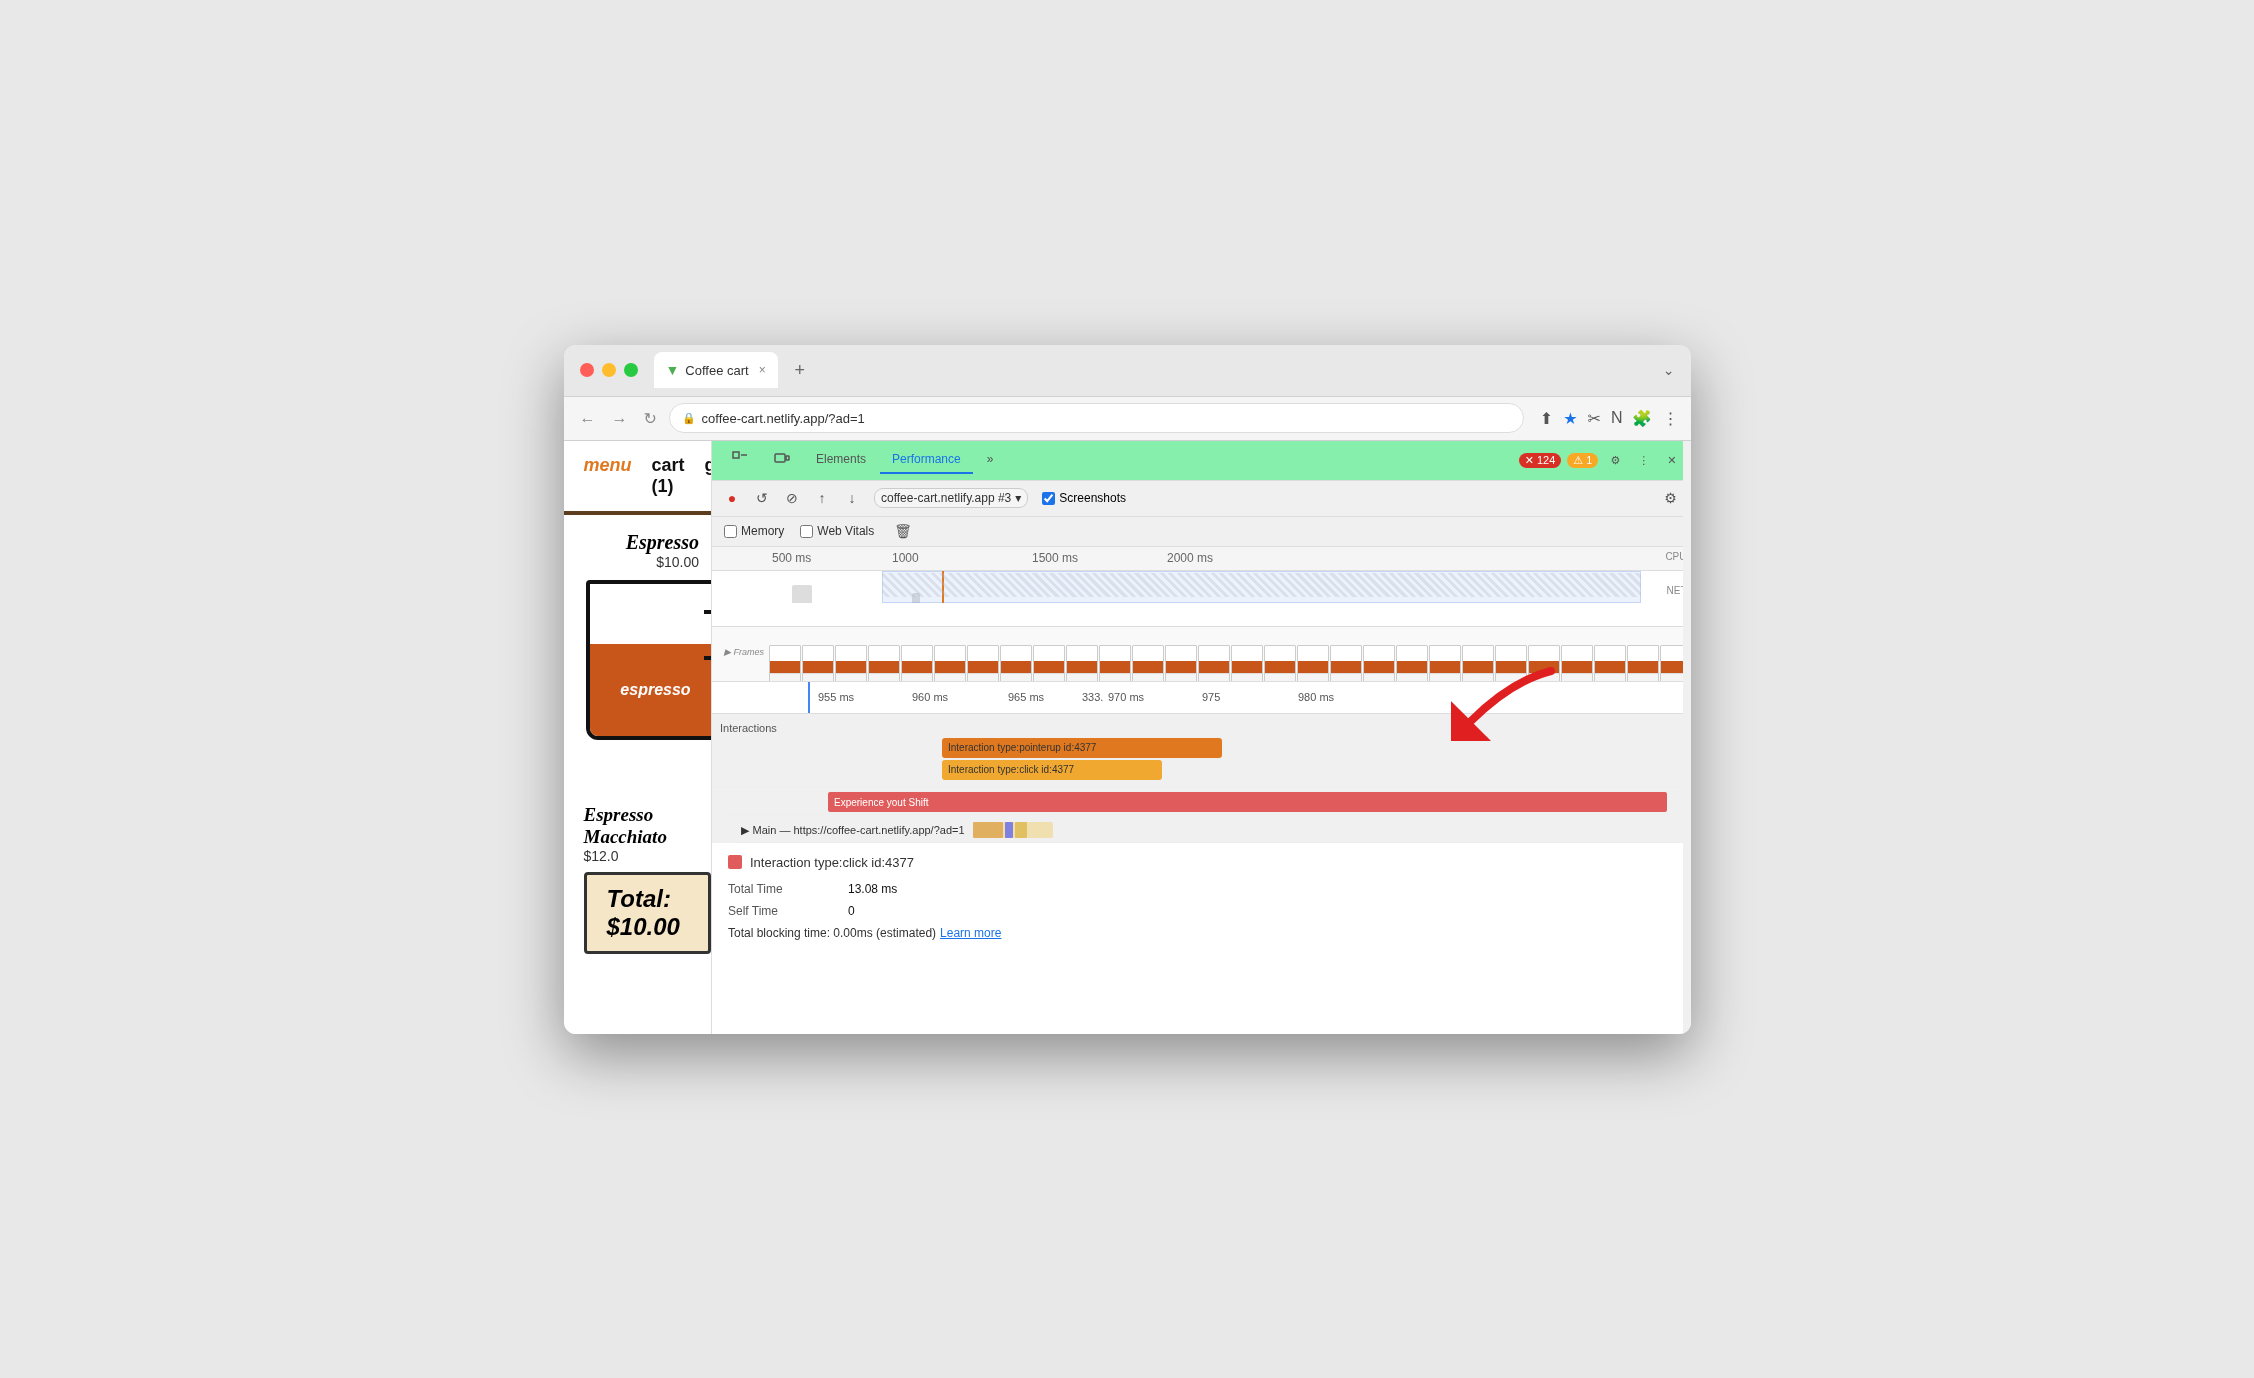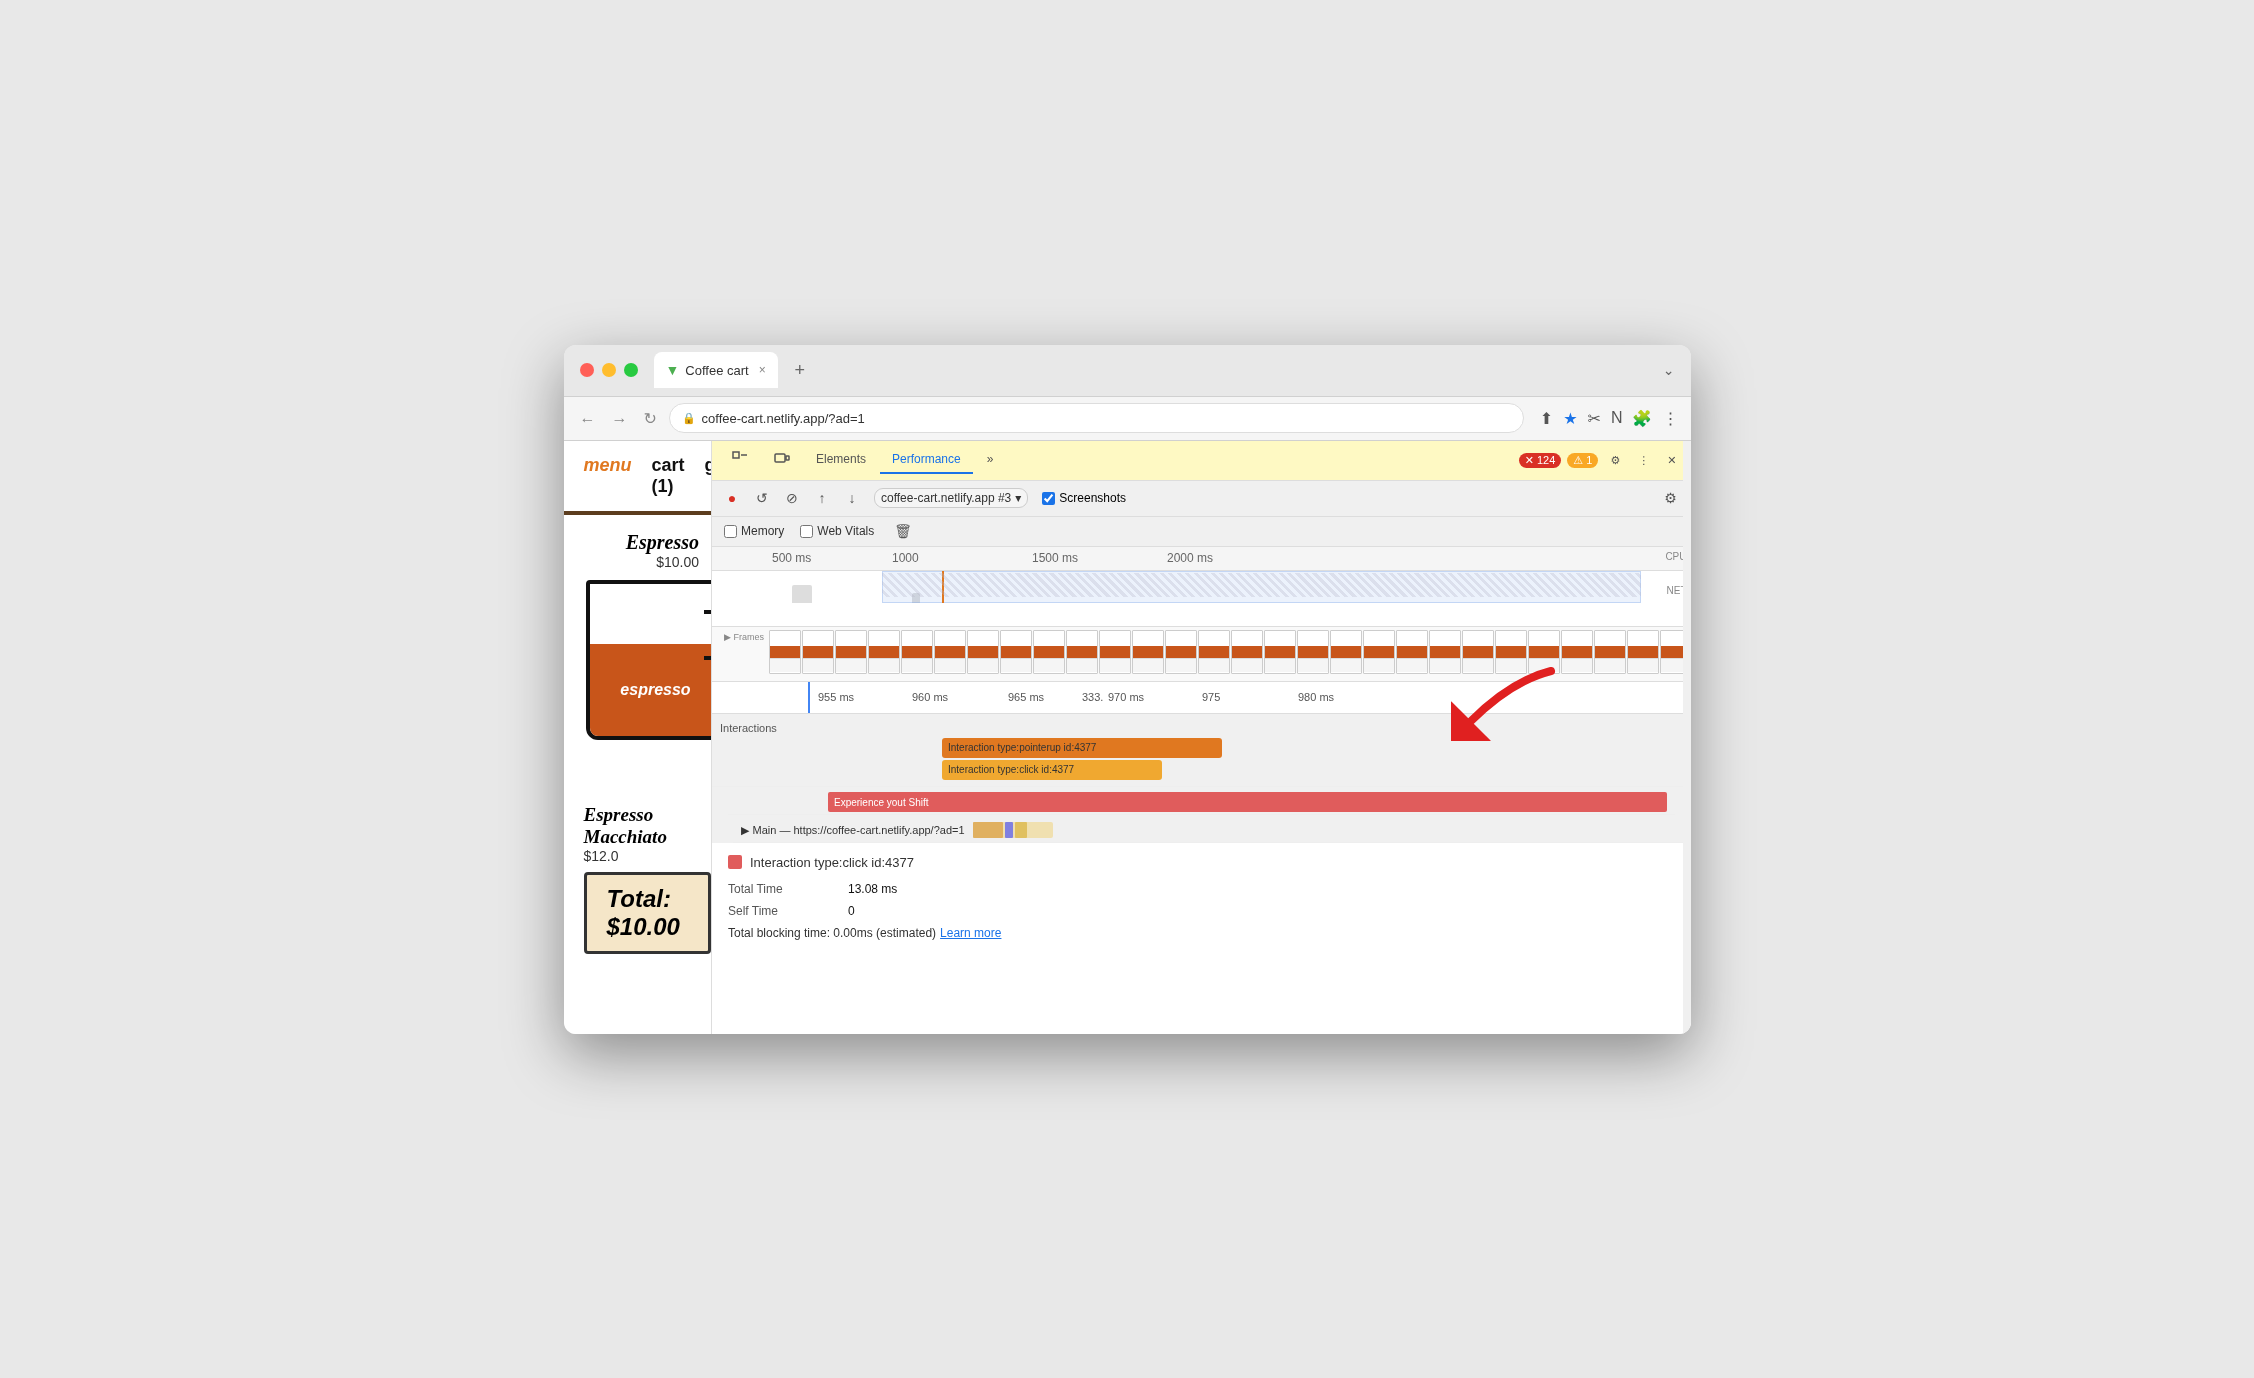--- a/index.html
+++ b/index.html
@@ -184,21 +184,21 @@
       border-radius: 4px;
       padding: 10px 20px;
       font-weight: 900;
       font-size: 24px;
       font-style: italic;
     }
 
     .devtools-tabs {
       display: flex;
       align-items: center;
-      background: #fef9c3;
+      background: #86efac;
       border-bottom: 1px solid #ddd;
       padding: 0 8px;
       height: 40px;
       gap: 2px;
     }
     .dt-tab {
       padding: 6px 12px;
       color: #555;
       cursor: pointer;
       font-size: 12px;
@@ -511,22 +511,23 @@
     .devtools-inner {
       flex: 1;
       display: flex;
       flex-direction: column;
       overflow: hidden;
     }
 
     .frames-strip {
       display: flex;
       gap: 2px;
-      padding: 3px 8px;
+      padding: 18px 8px;
       overflow: hidden;
+      font-style: italic;
     }
 
     .blue-selection-handle {
       position: absolute;
       left: 96px;
       top: 0;
       bottom: 0;
       width: 2px;
       background: #4285f4;
     }

